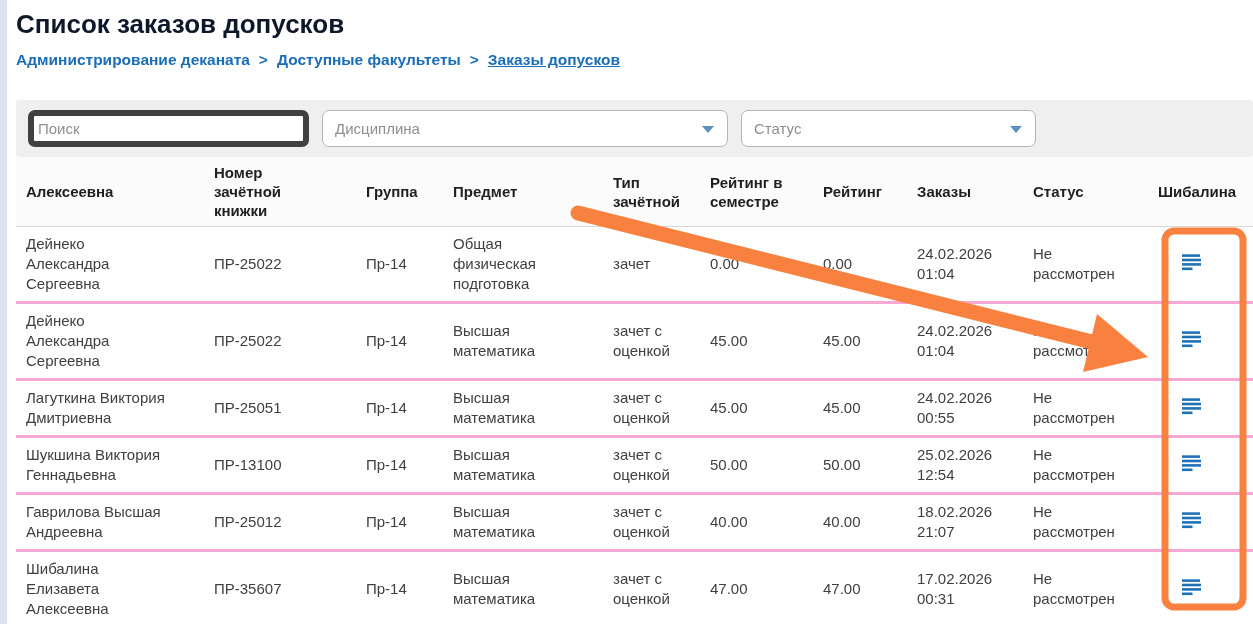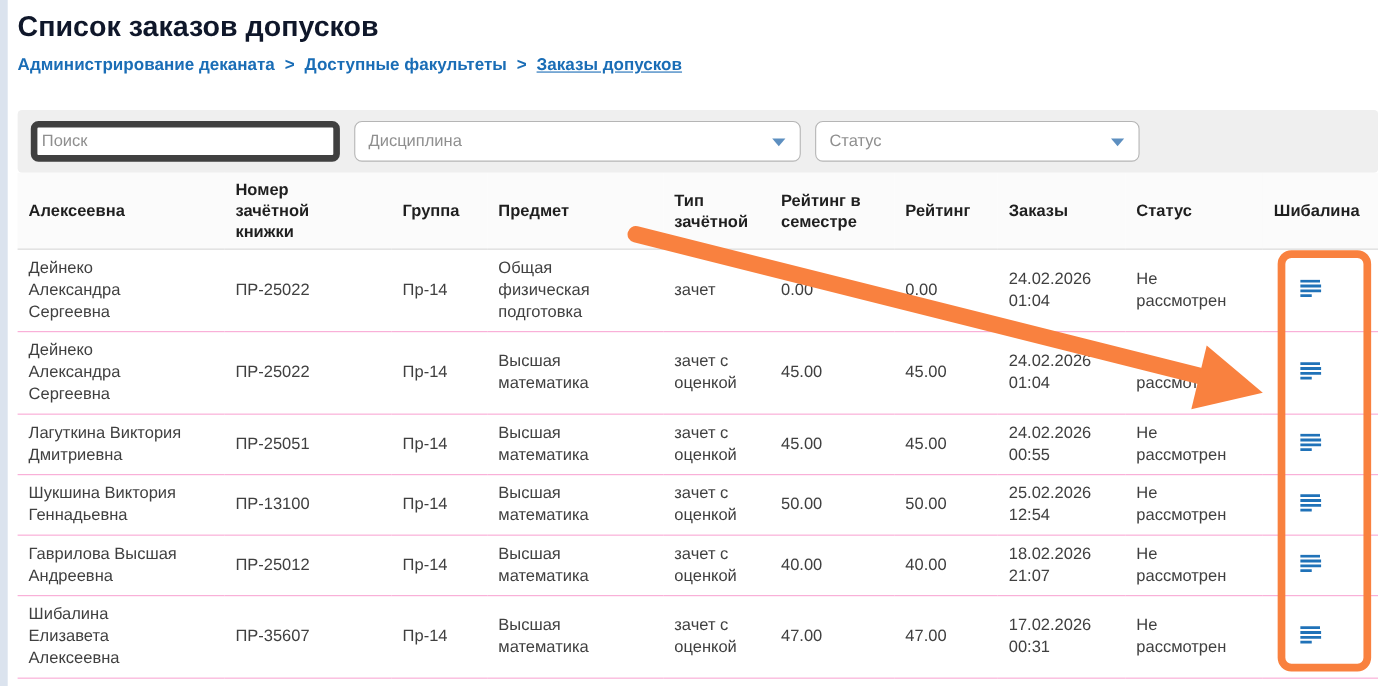--- a/index.html
+++ b/index.html
@@ -38,21 +38,21 @@
     border-left: 6px solid transparent; border-right: 6px solid transparent;
     border-top: 7px solid #5d8fc0;
   }
 
   table.orders { border-collapse: collapse; table-layout: fixed; width: 1237px; }
   thead tr { background: #fbfbfb; border-bottom: 1px solid #d8d8d8; }
   th {
     text-align: left; font-size: 15px; line-height: 19px; font-weight: 700;
     color: #1f1f1f; padding: 6px 10px; vertical-align: middle; white-space: pre-line;
   }
-  tbody tr { border-bottom: 1px solid #f9a8d4; background: #fff; }
+  tbody tr { border-bottom: 3px solid #f9a8d4; background: #fff; }
   td {
     font-size: 15px; line-height: 20px; color: #404040;
     padding: 7px 10px; vertical-align: middle; white-space: pre-line;
   }
   .action-btn {
     background: none; border: none; padding: 2px; margin-left: 22px;
     display: inline-flex; cursor: pointer;
   }
   .anno { position: absolute; left: 0; top: 0; pointer-events: none; z-index: 10; }
 </style>

